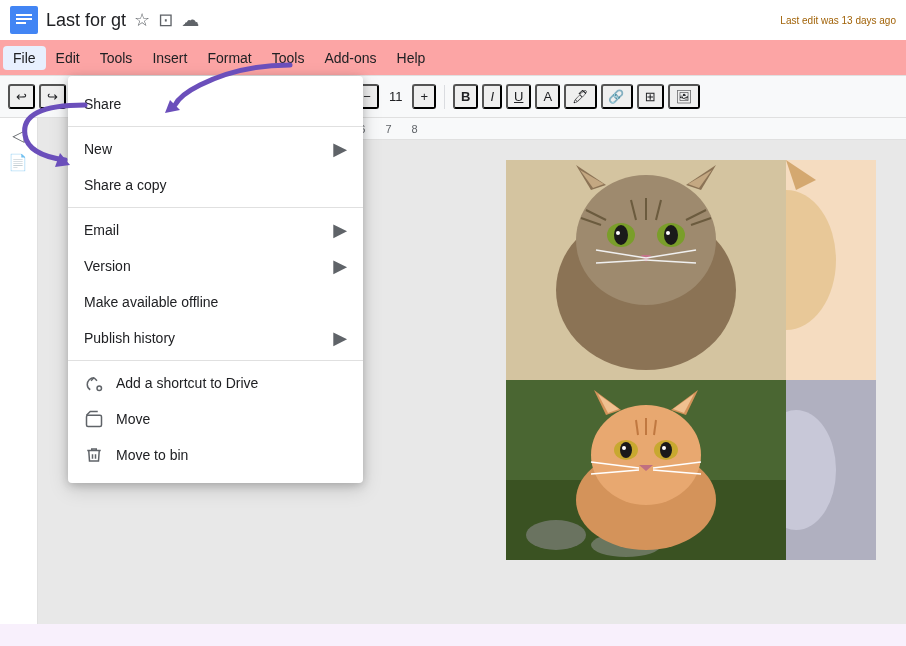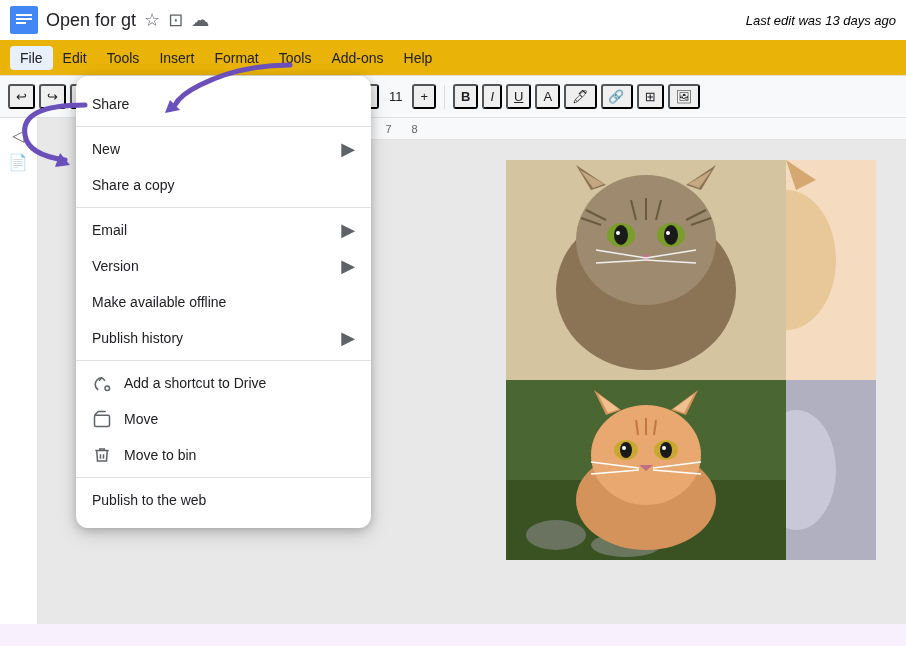--- a/index.html
+++ b/index.html
@@ -32,31 +32,30 @@
     }
     .title-icons {
       display: flex;
       gap: 8px;
       align-items: center;
       color: #5f6368;
       font-size: 18px;
     }
     .last-edit {
       margin-left: auto;
-      font-size: 13px;
-      color: #000000;
-      font-style: italic;
+      font-size: 10px;
+      color: #a16207;
     }
 
     
     .menu-bar {
       display: flex;
       align-items: center;
-      padding: 0 10px;
-      background: #eab308;
+      padding: 0 3px;
+      background: #fca5a5;
       height: 36px;
       border-bottom: 1px solid #e0e0e0;
     }
     .menu-item {
       padding: 4px 10px;
       font-size: 14px;
       color: #202124;
       cursor: pointer;
       border-radius: 4px;
     }
@@ -167,24 +166,24 @@
       position: absolute;
       top: 0;
       left: 0;
       right: 0;
       bottom: 0;
       z-index: 100;
     }
     .dropdown-menu {
       position: absolute;
       top: 76px;
-      left: 76px;
+      left: 68px;
       width: 295px;
       background: white;
-      border-radius: 12px;
+      border-radius: 4px;
       box-shadow: 0 2px 10px rgba(0,0,0,0.2), 0 6px 20px rgba(0,0,0,0.15);
       padding: 6px 0;
       z-index: 200;
     }
     .menu-section {
       border-bottom: 1px solid #e0e0e0;
       padding: 4px 0;
     }
     .menu-section:last-child {
       border-bottom: none;
@@ -222,21 +221,21 @@
 </head>
 <body>
 
 <div class="title-bar">
   <svg class="doc-icon" viewBox="0 0 28 28">
     <rect width="28" height="28" rx="2" fill="#4285f4"></rect>
     <rect x="6" y="8" width="16" height="2" fill="white"></rect>
     <rect x="6" y="12" width="16" height="2" fill="white"></rect>
     <rect x="6" y="16" width="10" height="2" fill="white"></rect>
   </svg>
-  <span class="doc-title">Open for gt</span>
+  <span class="doc-title">Last for gt</span>
   <div class="title-icons">
     <span>☆</span>
     <span>⊡</span>
     <span>☁</span>
   </div>
   <span class="last-edit">Last edit was 13 days ago</span>
 </div>
 
 <div class="menu-bar">
   <span class="menu-item active">File</span>
@@ -465,25 +464,20 @@
             <polyline points="3 6 5 6 21 6"></polyline>
             <path d="M19 6l-1 14H6L5 6"></path>
             <path d="M10 11v6M14 11v6"></path>
             <path d="M9 6V4h6v2"></path>
           </svg>
         </span>
         <span>Move to bin</span>
       </div>
     </div>
 
-    <div class="menu-section">
-      <div class="drop-item">
-        <span>Publish to the web</span>
-      </div>
-    </div>
   </div>
 
   <svg style="position:absolute; top:95px; left:0px; width:90px; height:80px; z-index:300;" viewBox="0 0 90 80">
     <path d="M85,10 Q20,10 25,40 Q28,60 65,65" stroke="#6b4fbb" stroke-width="5" fill="none" stroke-linecap="round"></path>
     <polygon points="60,58 70,70 55,72" fill="#6b4fbb"></polygon>
   </svg>
 
   <svg style="position:absolute; top:55px; left:160px; width:140px; height:60px; z-index:300;" viewBox="0 0 140 60">
     <path d="M130,10 Q80,10 40,30 Q20,40 15,50" stroke="#6b4fbb" stroke-width="5" fill="none" stroke-linecap="round"></path>
     <polygon points="10,45 20,55 5,58" fill="#6b4fbb"></polygon>

